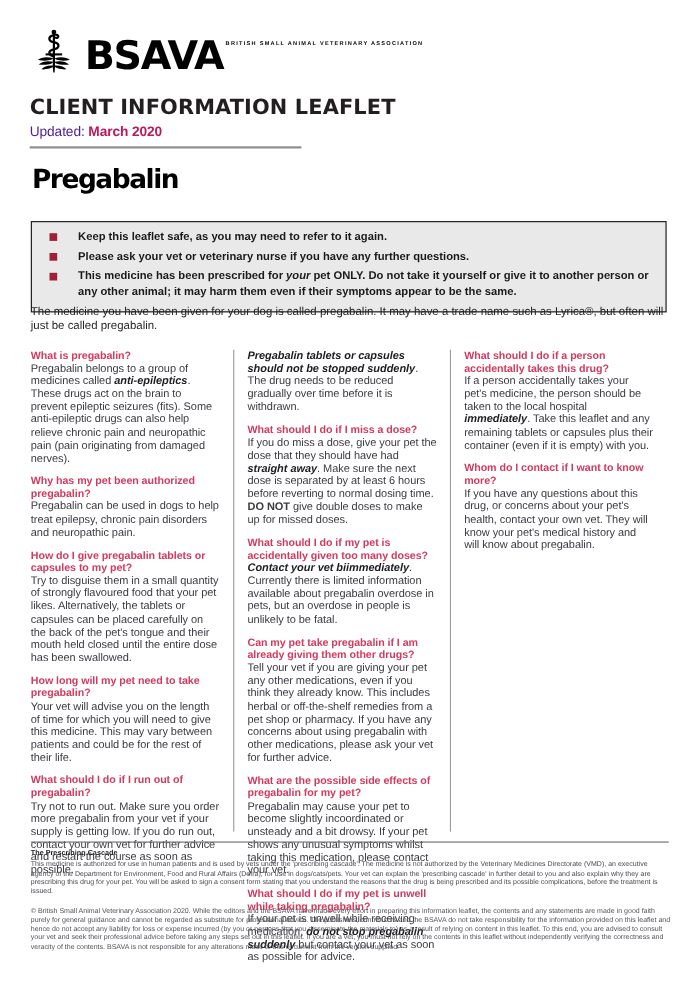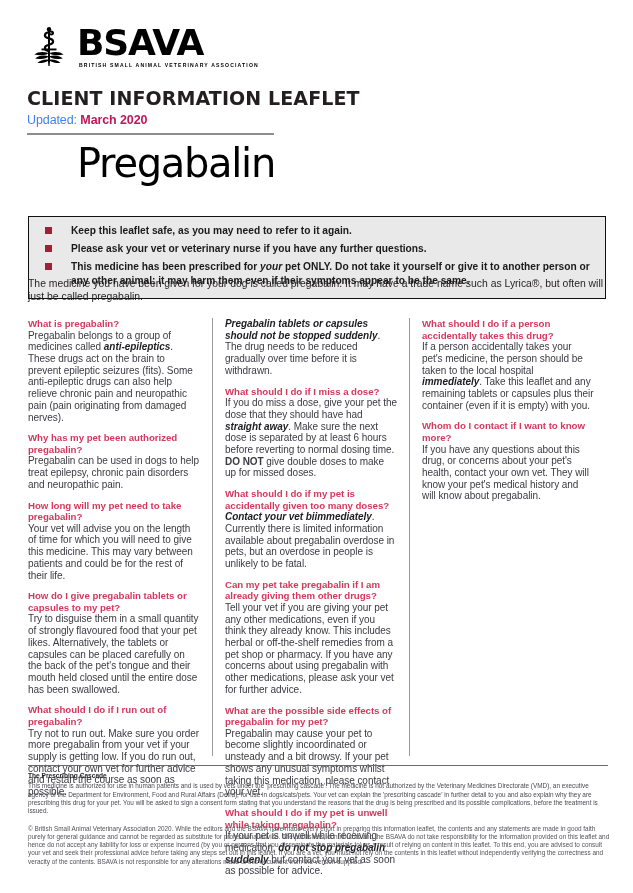--- a/index.html
+++ b/index.html
@@ -40,21 +40,21 @@
   .logo-mark {
     width: 44px;
     height: 44px;
     flex: 0 0 44px;
     position: relative;
     margin-right: 6px;
   }
   .logo-mark svg { display: block; }
   .logo-textblock {
     display: flex;
-    flex-direction: column;
+    flex-direction: row;
     justify-content: flex-end;
     padding-bottom: 1px;
   }
   .logo-word {
     font-family: "DejaVu Sans", sans-serif;
     font-weight: bold;
     font-size: 36px;
     letter-spacing: -1.2px;
     line-height: 34px;
     color: #000000;
@@ -77,51 +77,50 @@
     letter-spacing: 0.1px;
     color: #231f20;
     margin-top: 17px;
   }
   .updated-line {
     font-size: 12.5px;
     color: #c0395c;
     margin-top: 4px;
     letter-spacing: -0.1px;
   }
-  .updated-line .updated-label { color: #3b82f6; }
+  .updated-line .updated-label { color: #4c1d95; }
   .updated-line .updated-value {
     font-weight: bold;
     color: #be185d;
   }
   .header-rule {
     margin-top: 6px;
     width: 247px;
     height: 1.6px;
     background: #8d8d8d;
   }
 
   
   .drug-title {
     position: absolute;
     left: 29px;
     top: 142px;
     font-family: "DejaVu Sans", sans-serif;
-    font-weight: normal;
-    font-size: 40px;
+    font-weight: bold;
+    font-size: 24px;
     letter-spacing: -1.3px;
     color: #000000;
     line-height: 42px;
-    margin-left: 48px;
   }
 
   
   .warn-box {
     position: absolute;
     left: 28px;
-    top: 216px;
+    top: 201px;
     width: 578px;
     box-sizing: border-box;
     background: #e9e9e9;
     border: 1.3px solid #111111;
     padding: 7px 6px 7px 10px;
   }
   .warn-item {
     display: flex;
     align-items: flex-start;
     margin-bottom: 5px;
@@ -300,26 +299,26 @@
       <div class="col">
         <div class="sect">
           <h3>What is pregabalin?</h3>
           <p>Pregabalin belongs to a group of medicines called <span class="bi">anti-epileptics</span>. These drugs act on the brain to prevent epileptic seizures (fits). Some anti-epileptic drugs can also help relieve chronic pain and neuropathic pain (pain originating from damaged nerves).</p>
         </div>
         <div class="sect">
           <h3>Why has my pet been authorized pregabalin?</h3>
           <p>Pregabalin can be used in dogs to help treat epilepsy, chronic pain disorders and neuropathic pain.</p>
         </div>
         <div class="sect">
+          <h3>How do I give pregabalin tablets or capsules to my pet?</h3>
+          <p>Try to disguise them in a small quantity of strongly flavoured food that your pet likes. Alternatively, the tablets or capsules can be placed carefully on the back of the pet's tongue and their mouth held closed until the entire dose has been swallowed.</p>
+        </div>
+        <div class="sect">
           <h3>How long will my pet need to take pregabalin?</h3>
           <p>Your vet will advise you on the length of time for which you will need to give this medicine. This may vary between patients and could be for the rest of their life.</p>
-        </div>
-        <div class="sect">
-          <h3>How do I give pregabalin tablets or capsules to my pet?</h3>
-          <p>Try to disguise them in a small quantity of strongly flavoured food that your pet likes. Alternatively, the tablets or capsules can be placed carefully on the back of the pet's tongue and their mouth held closed until the entire dose has been swallowed.</p>
         </div>
         <div class="sect">
           <h3>What should I do if I run out of pregabalin?</h3>
           <p>Try not to run out. Make sure you order more pregabalin from your vet if your supply is getting low. If you do run out, contact your own vet for further advice and restart the course as soon as possible.</p>
         </div>
       </div>
       <div class="col-divider"></div>
       <div class="col">
         <div class="sect">
           <p><span class="bi">Pregabalin tablets or capsules should not be stopped suddenly</span>. The drug needs to be reduced gradually over time before it is withdrawn.</p>

